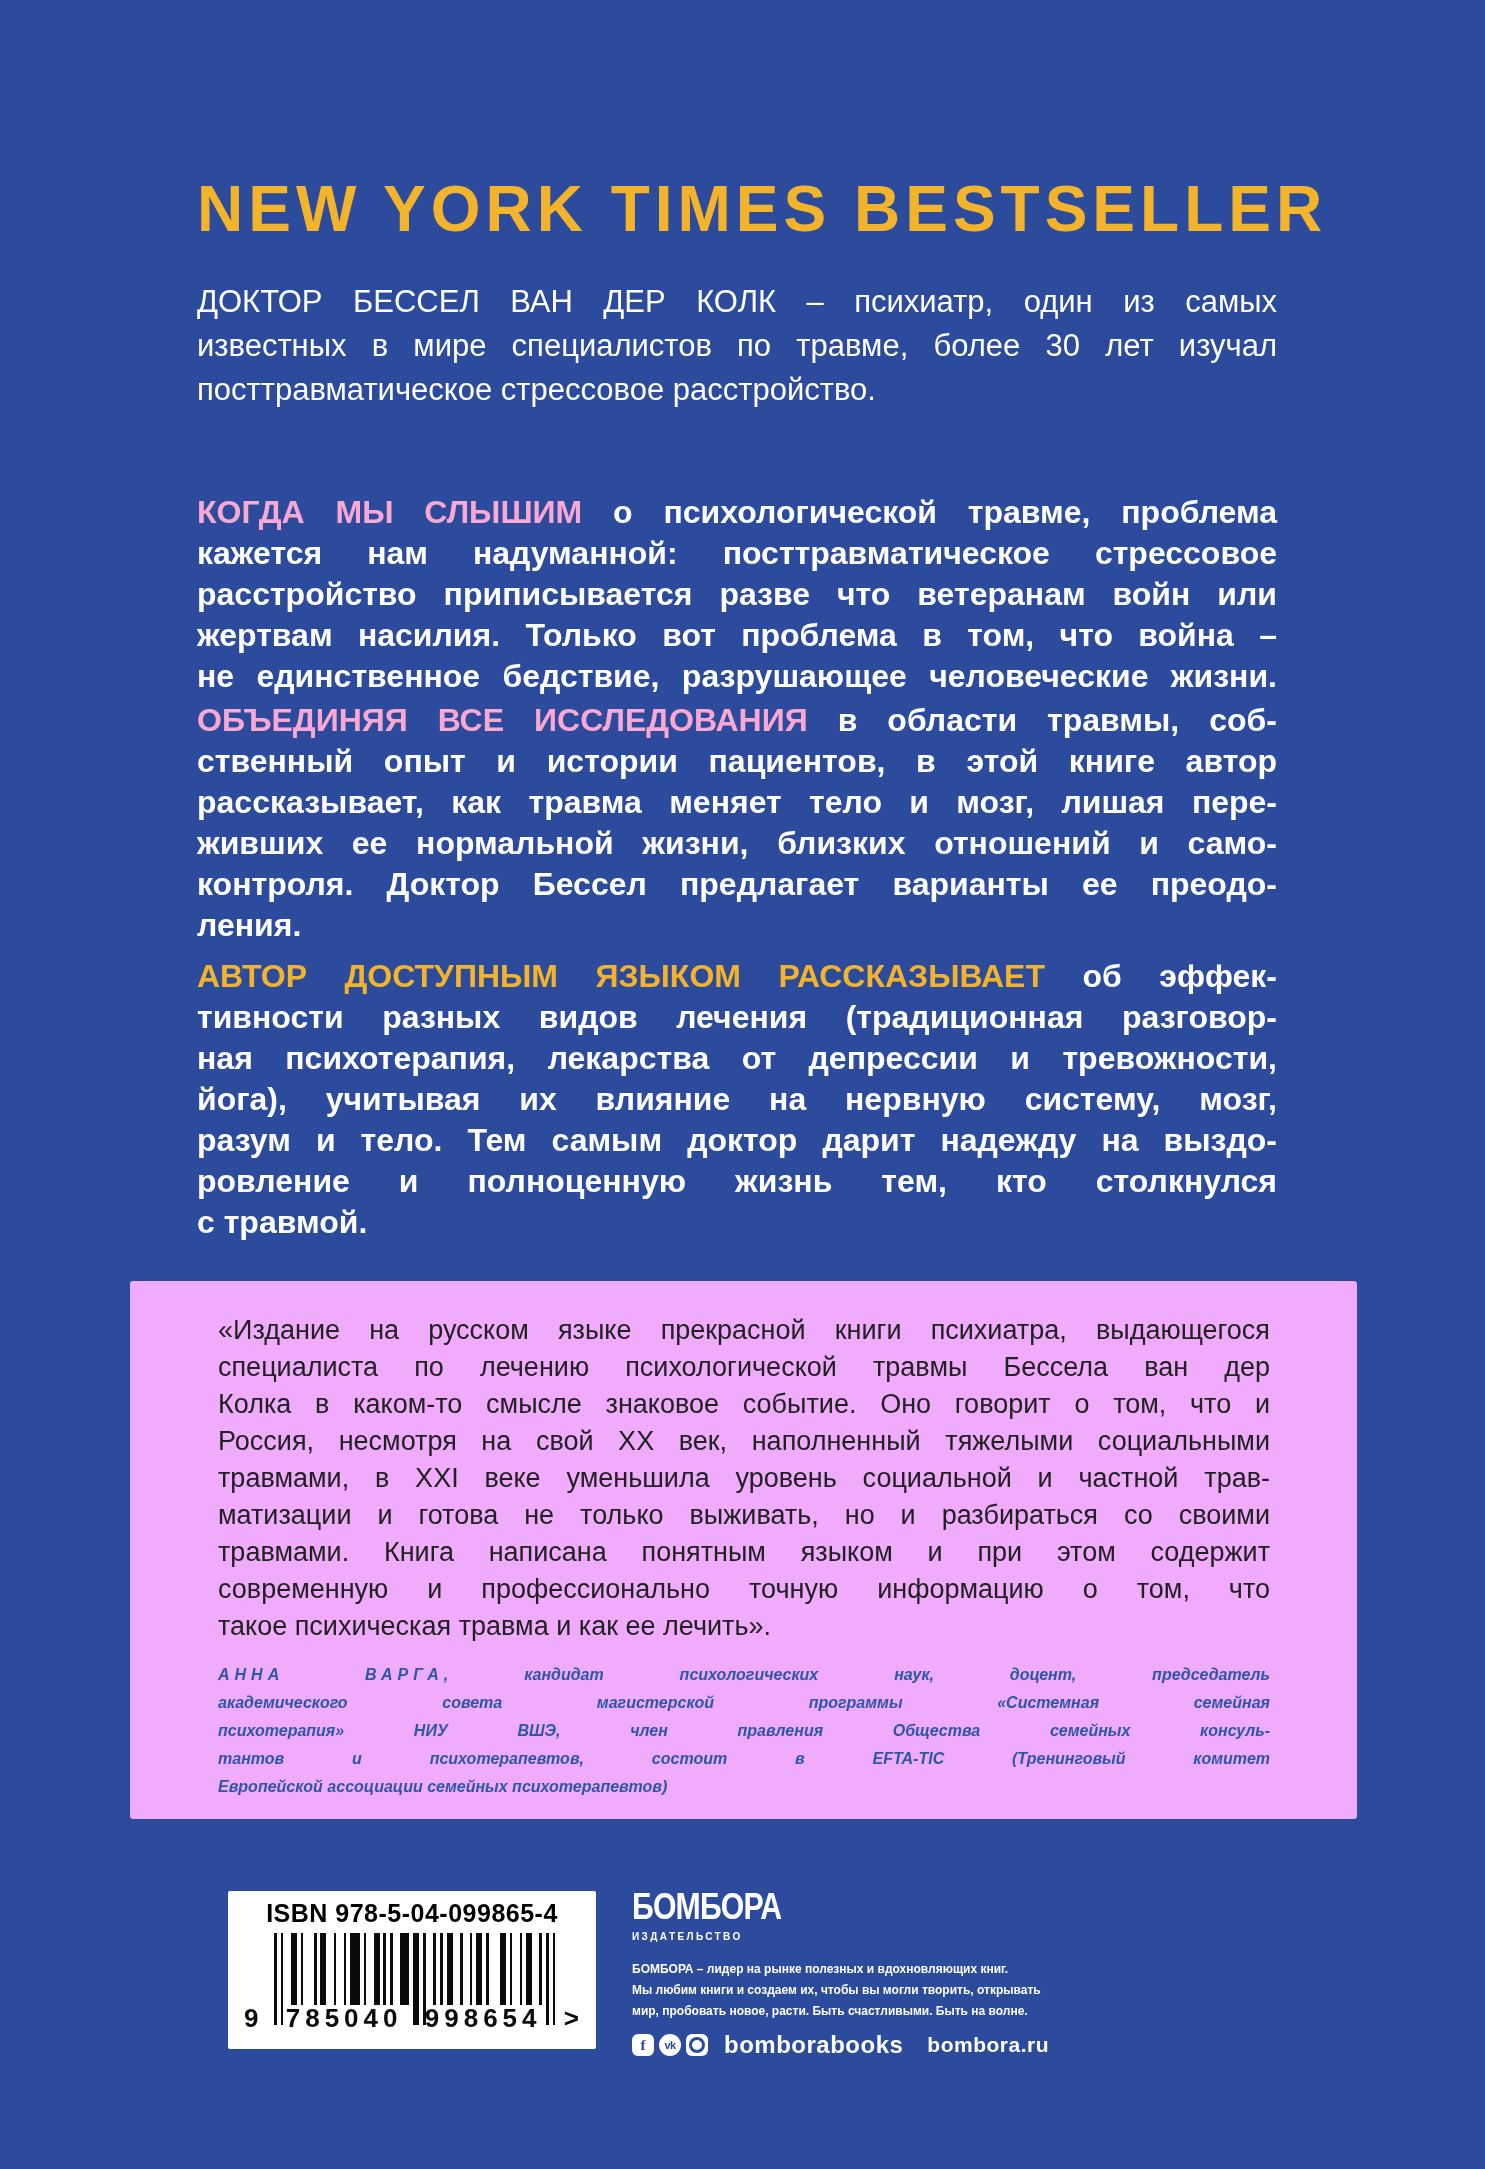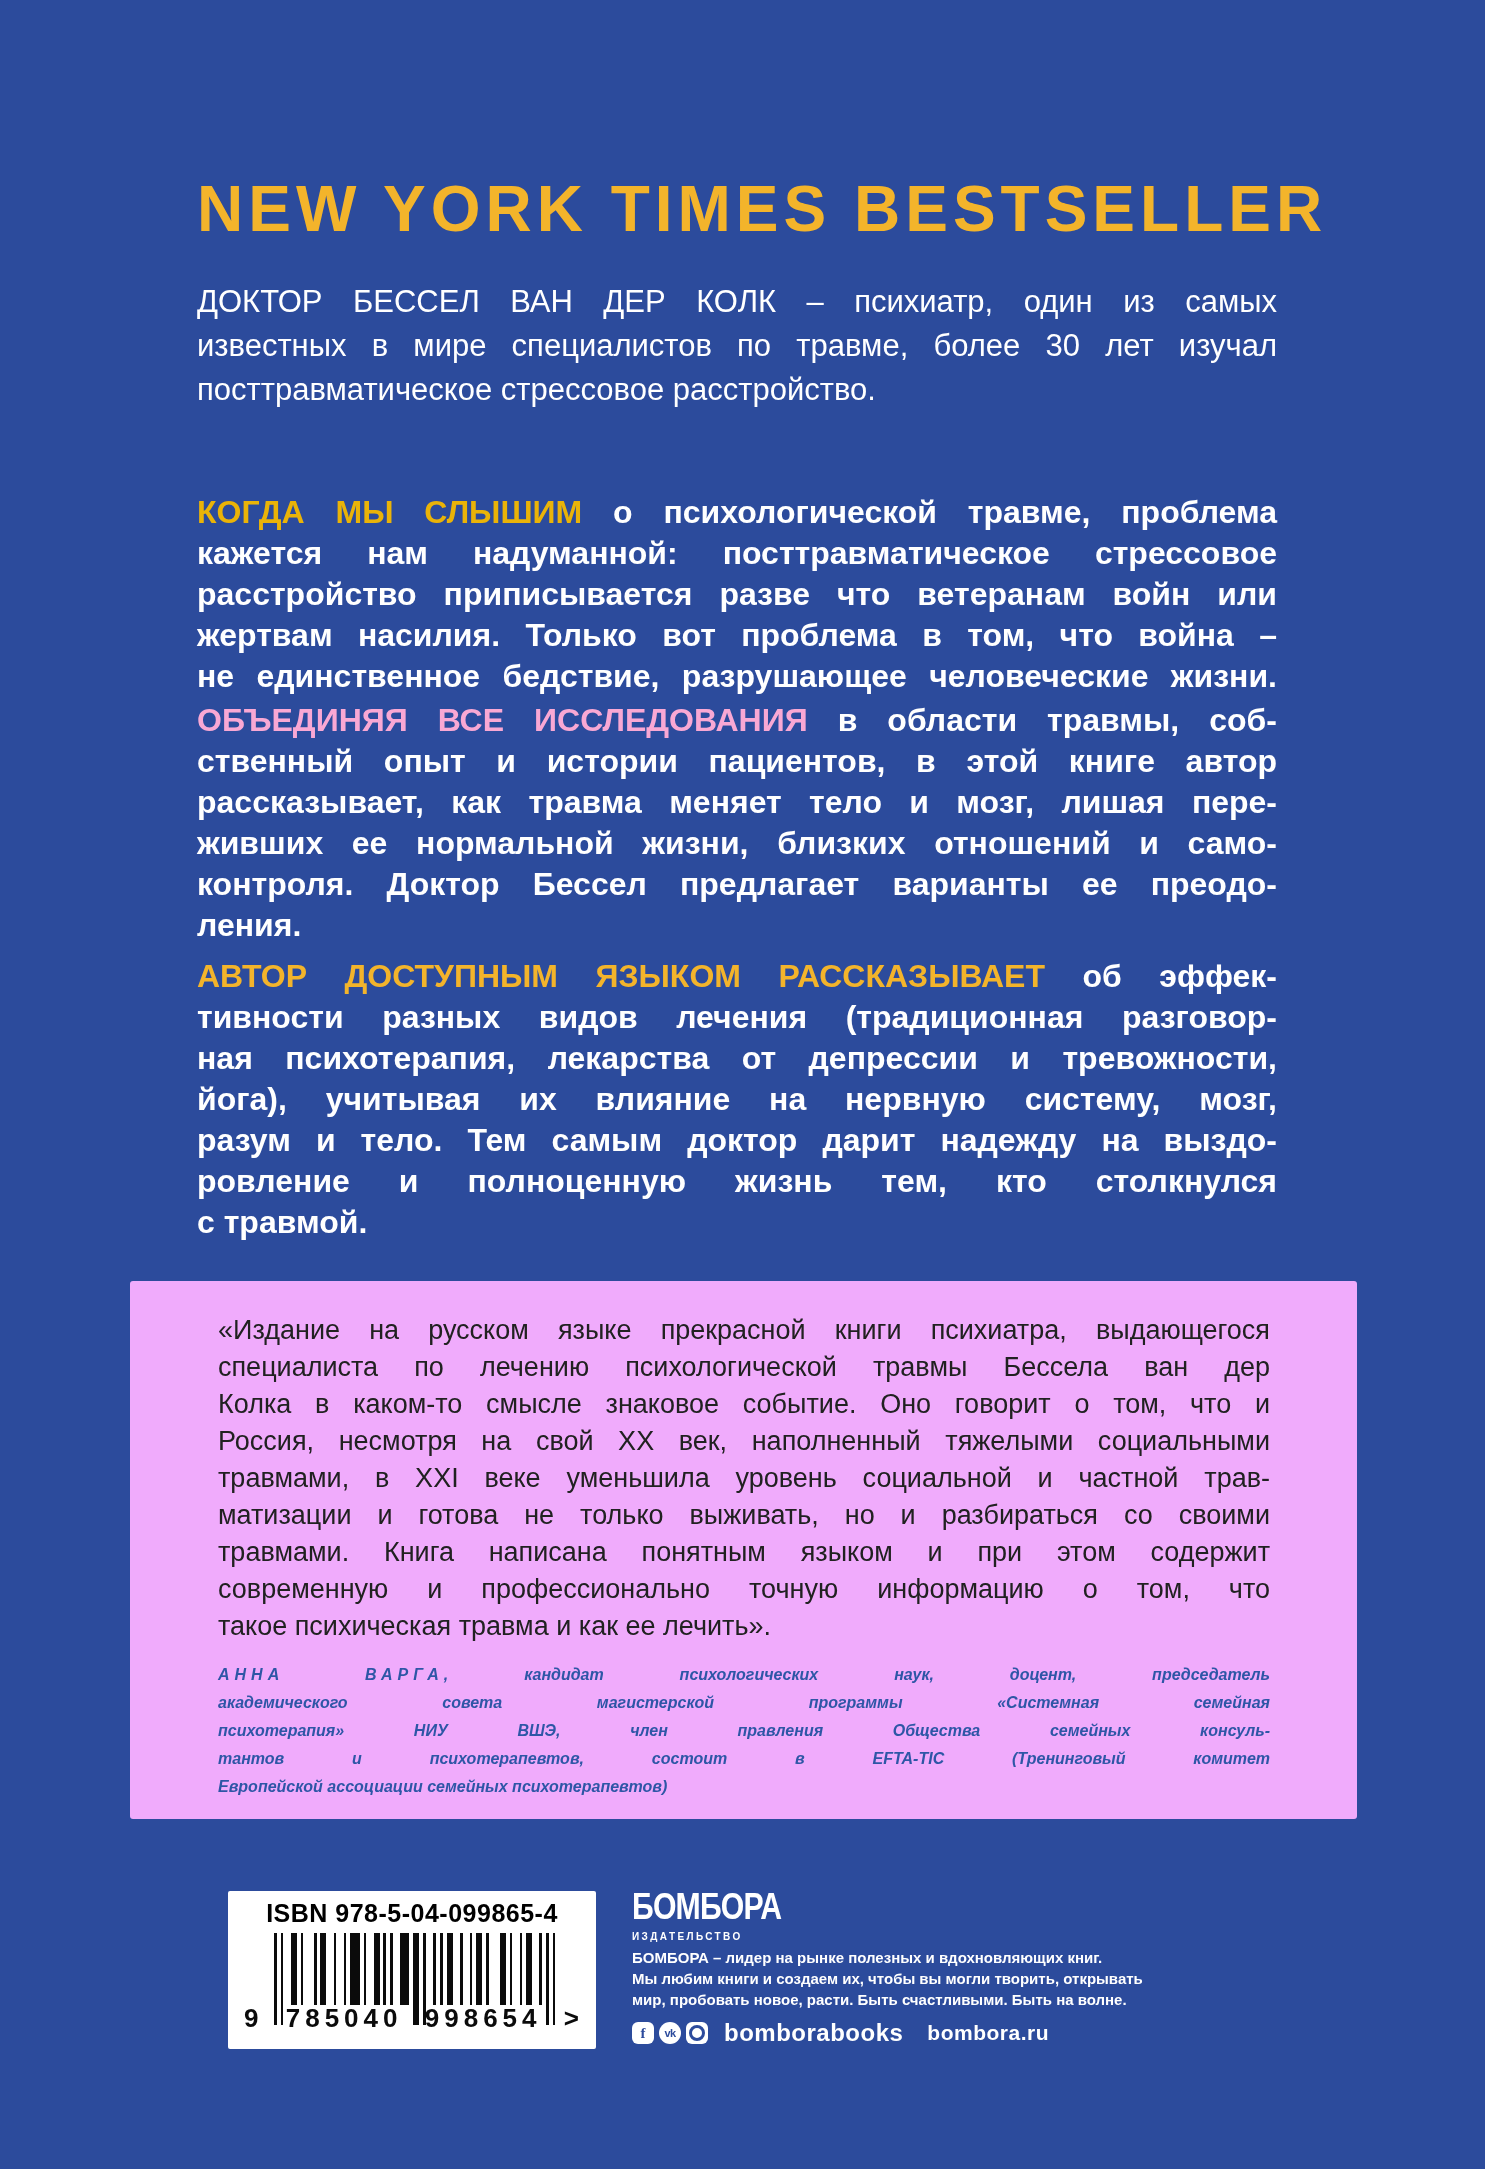--- a/index.html
+++ b/index.html
@@ -49,21 +49,21 @@
   .digits{
     position:absolute; left:16px; right:12px; top:112px;
     display:flex; justify-content:space-between; align-items:flex-end;
     color:#0b0b0b; font-size:26px; font-weight:bold; letter-spacing:5px;
   }
 
   .pub{position:absolute; left:632px; top:1886px; width:480px; color:#ffffff;}
   .pub-name{font-size:36px; font-weight:bold; letter-spacing:-1px;
     transform:scaleX(0.84); transform-origin:left top; white-space:nowrap;}
   .pub-sub{margin-top:3px; font-size:10px; font-weight:bold; letter-spacing:2.4px;}
-  .pub-text{margin-top:5px; font-size:15px; line-height:21px; font-weight:bold; white-space:nowrap;}
+  .pub-text{margin-top:17px; font-size:12px; line-height:21px; font-weight:bold; white-space:nowrap;}
   .social-row{margin-top:9px; display:flex; align-items:center;}
   .sicon{
     width:22px; height:22px; border-radius:6px; background:#ffffff; color:#2c4b9c;
     display:flex; align-items:center; justify-content:center;
     font-weight:bold; margin-right:5px; box-sizing:border-box;
   }
   .sicon.fb{font-size:15px; font-family:"Liberation Serif", serif;}
   .sicon.vk{font-size:11px; letter-spacing:-0.5px;border-radius:11px;}
   .sicon .ring{width:10px; height:10px; border:3px solid #2c4b9c; border-radius:50%;}
   .handle{margin-left:11px; font-size:24px; font-weight:bold; letter-spacing:0.5px;}
@@ -76,21 +76,21 @@
 
   <div class="title" style="color:#f3b42b;">NEW YORK TIMES BESTSELLER</div>
 
   <div class="para para-intro">
     <div class="jline"><span class="lead">ДОКТОР БЕССЕЛ ВАН ДЕР КОЛК</span><span> – психиатр, один из самых</span></div>
     <div class="jline">известных в мире специалистов по травме, более 30 лет изучал</div>
     <div class="lline">посттравматическое стрессовое расстройство.</div>
   </div>
 
   <div class="para para-body" id="para-when">
-    <div class="jline"><span class="lead" style="color:#eab308;">КОГДА МЫ СЛЫШИМ</span><span> о психологической травме, проблема</span></div>
+    <div class="jline"><span class="lead" style="color:#f9a8d4;">КОГДА МЫ СЛЫШИМ</span><span> о психологической травме, проблема</span></div>
     <div class="jline">кажется нам надуманной: посттравматическое стрессовое</div>
     <div class="jline">расстройство приписывается разве что ветеранам войн или</div>
     <div class="jline">жертвам насилия. Только вот проблема в том, что война –</div>
     <div class="jline">не единственное бедствие, разрушающее человеческие жизни.</div>
   </div>
 
   <div class="para para-body" id="para-uniting">
     <div class="jline"><span class="lead" style="color:#f9a8d4;">ОБЪЕДИНЯЯ ВСЕ ИССЛЕДОВАНИЯ</span><span> в области травмы, соб-</span></div>
     <div class="jline">ственный опыт и истории пациентов, в этой книге автор</div>
     <div class="jline">рассказывает, как травма меняет тело и мозг, лишая пере-</div>

